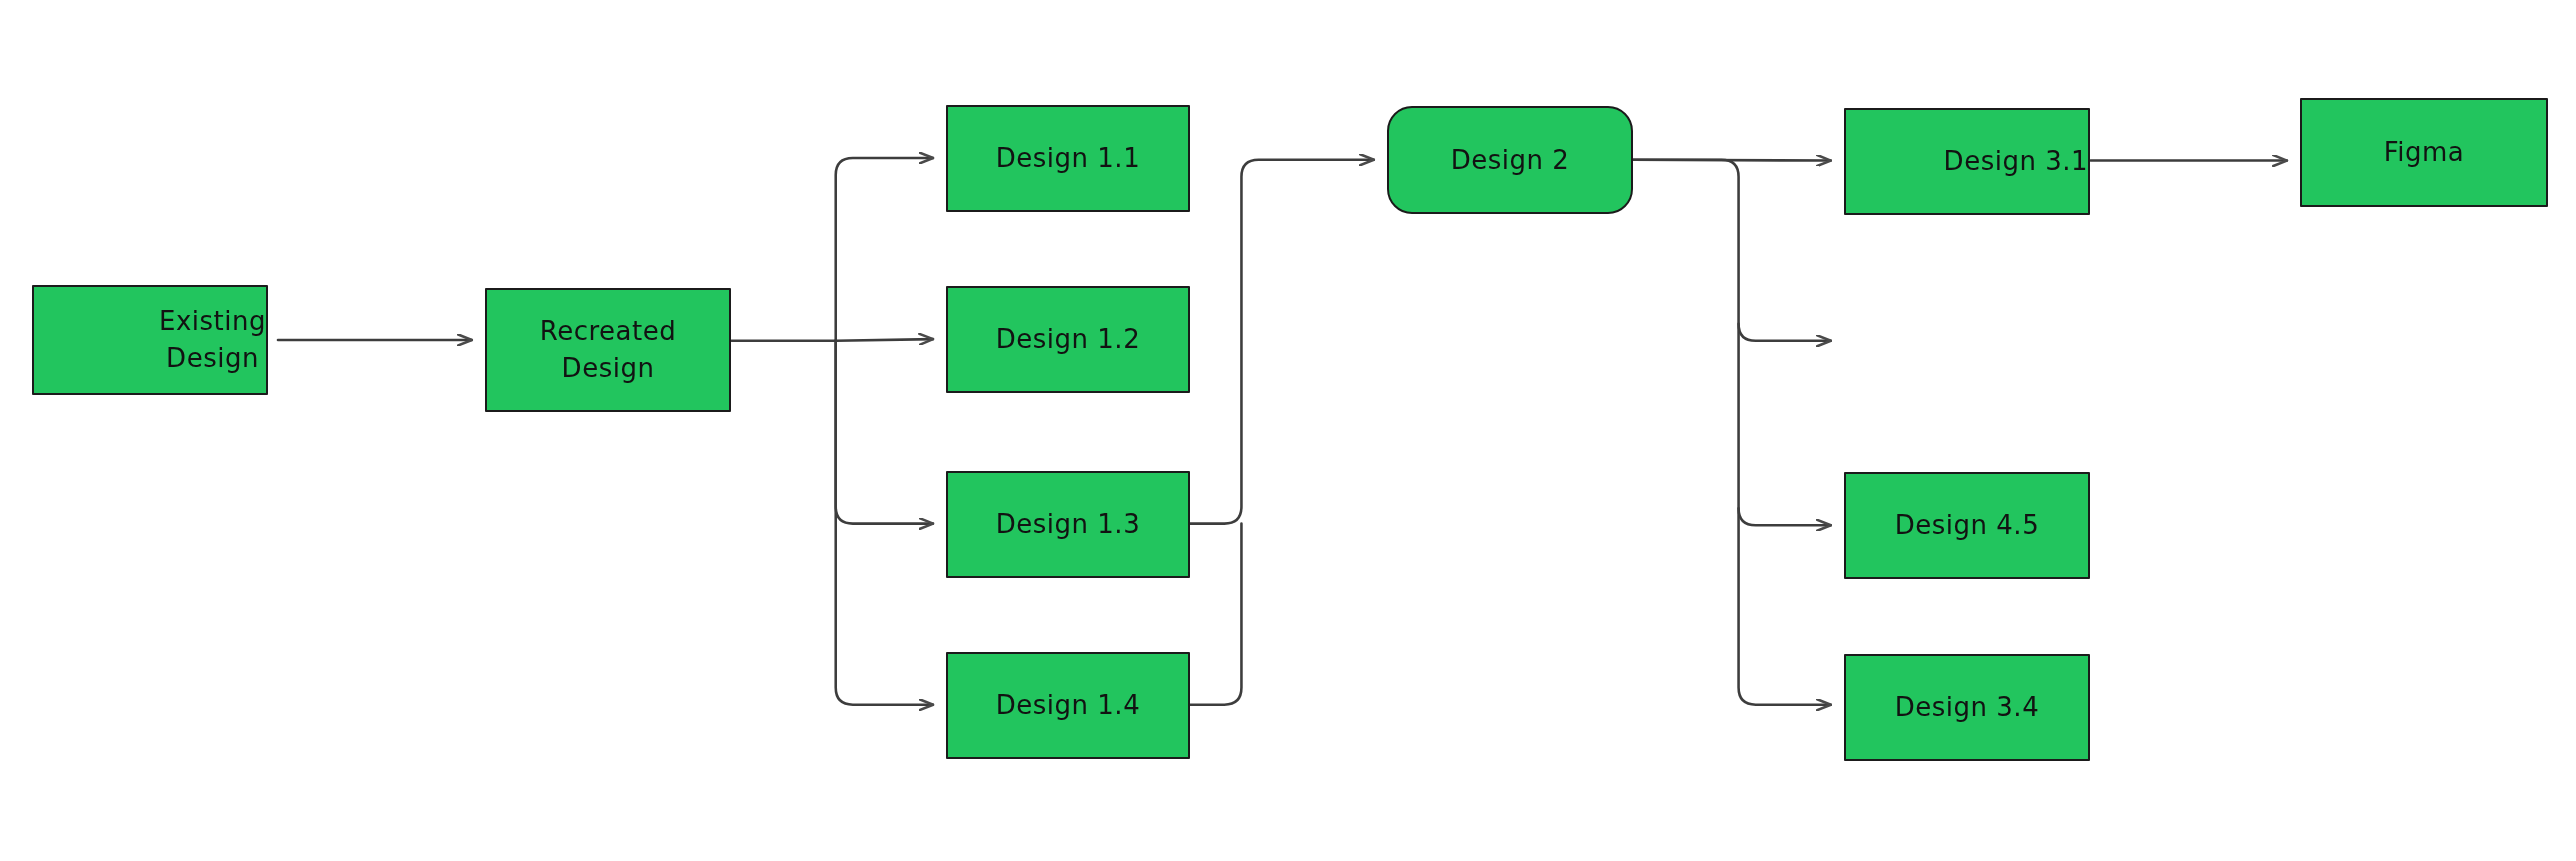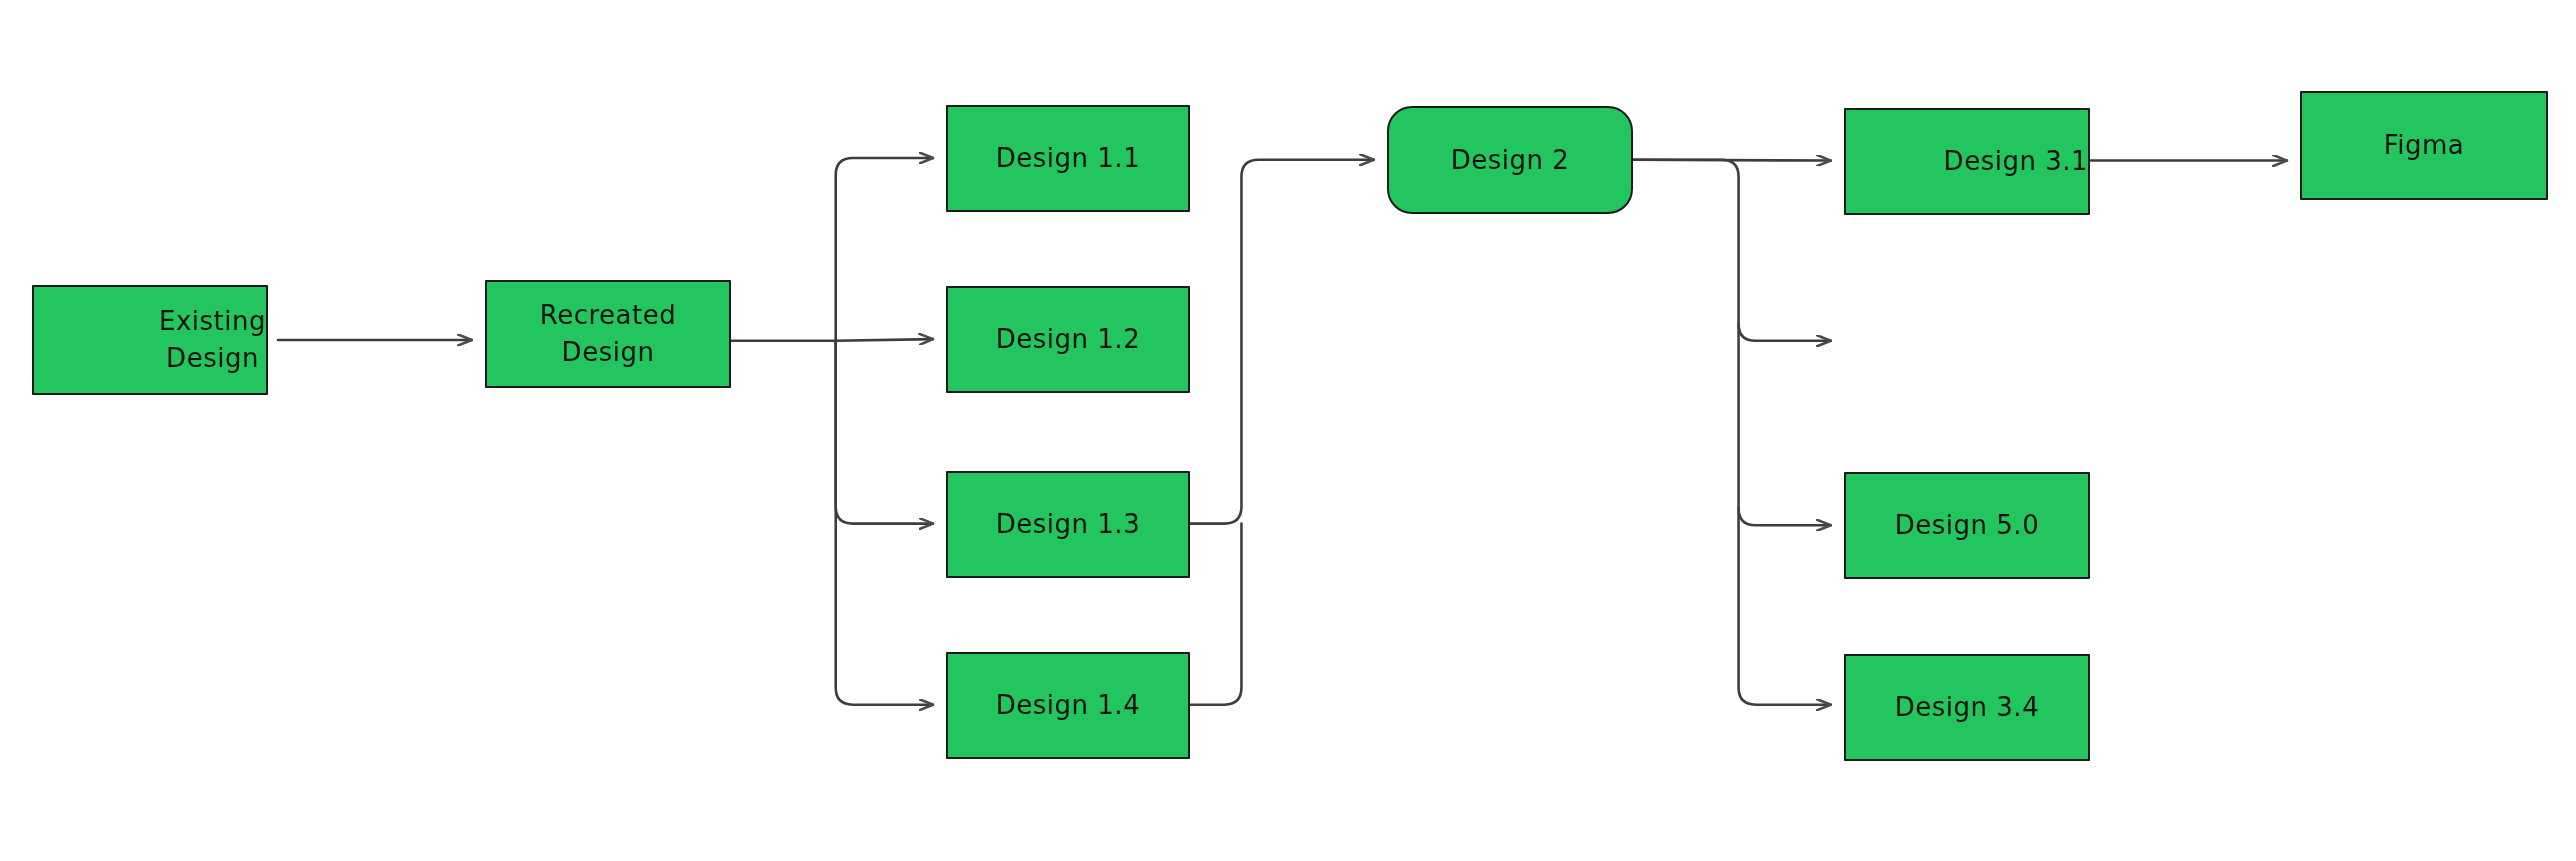--- a/index.html
+++ b/index.html
@@ -90,21 +90,21 @@
       <path d="M 2447 188 L 2677 188" marker-end="url(#arrowhead)"></path>
 
     </g>
   </svg>
 
   <div class="node" style="left:32px; top:285px; width:236px; height:110px;justify-content:flex-end;">
     <span class="node-label">Existing
 Design</span>
   </div>
 
-  <div class="node" style="left:485px; top:280px; width:246px; height:108px;">
+  <div class="node" style="left:485px; top:288px; width:246px; height:124px;">
     <span class="node-label">Recreated
 Design</span>
   </div>
 
   <div class="node" style="left:946px; top:105px; width:244px; height:107px;">
     <span class="node-label">Design 1.1</span>
   </div>
 
   <div class="node" style="left:946px; top:286px; width:244px; height:107px;">
     <span class="node-label">Design 1.2</span>
@@ -121,25 +121,25 @@
   <div class="node" style="left:1387px; top:106px; width:246px; height:108px;border-radius:25px;">
     <span class="node-label">Design 2</span>
   </div>
 
   <div class="node" style="left:1844px; top:108px; width:246px; height:107px;justify-content:flex-end;">
     <span class="node-label">Design 3.1</span>
   </div>
 
 
   <div class="node" style="left:1844px; top:472px; width:246px; height:107px;">
-    <span class="node-label">Design 5.0</span>
+    <span class="node-label">Design 4.5</span>
   </div>
 
   <div class="node" style="left:1844px; top:654px; width:246px; height:107px;">
     <span class="node-label">Design 3.4</span>
   </div>
 
-  <div class="node" style="left:2300px; top:91px; width:248px; height:109px;">
+  <div class="node" style="left:2300px; top:98px; width:248px; height:109px;">
     <span class="node-label">Figma</span>
   </div>
 
 </div>
 
 
 </body></html>

